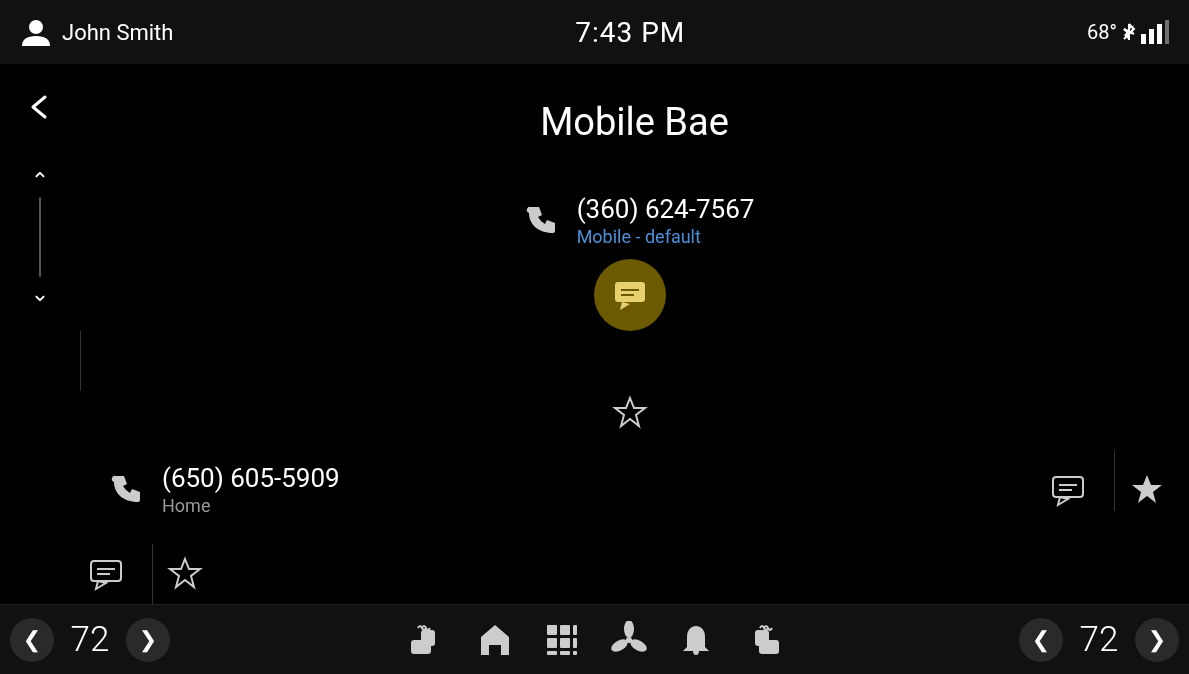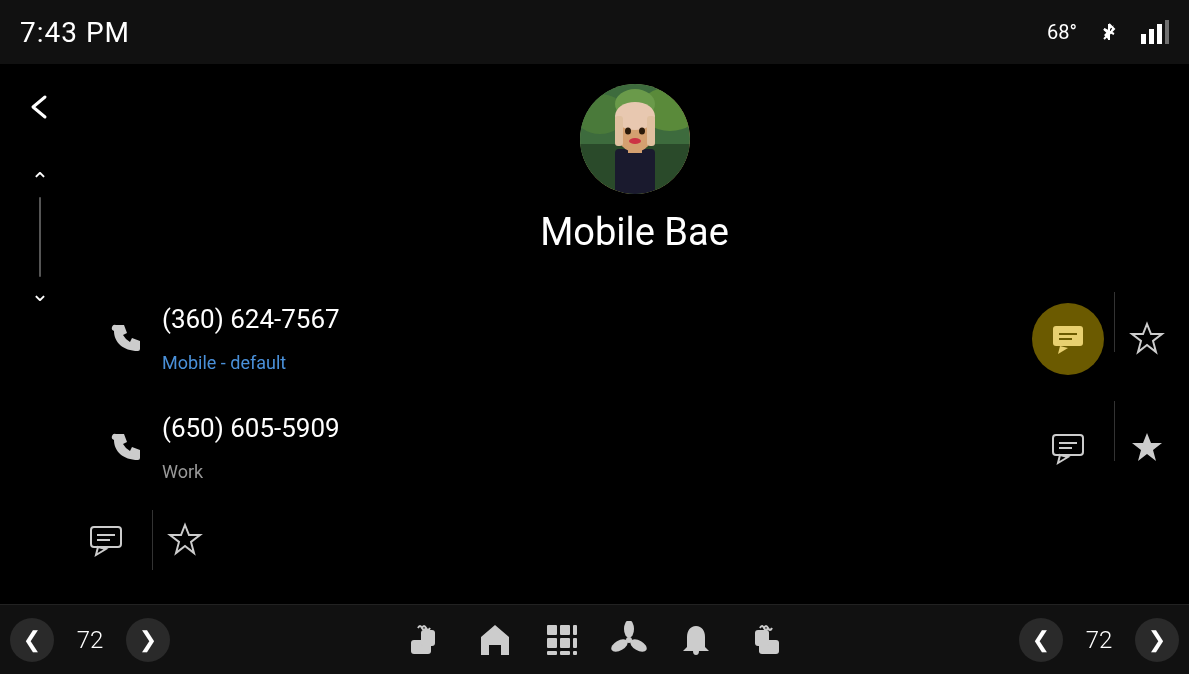--- a/index.html
+++ b/index.html
@@ -32,21 +32,21 @@
 
     .status-center {
       font-size: 28px;
       font-weight: 400;
       letter-spacing: 1px;
     }
 
     .status-right {
       display: flex;
       align-items: center;
-      gap: 20px;
+      gap: 0;
       font-size: 20px;
     }
 
     .user-icon {
       width: 32px;
       height: 32px;
     }
 
     .user-name {
       font-size: 22px;
@@ -148,21 +148,21 @@
     }
 
     .phone-number {
       font-size: 26px;
       color: #fff;
     }
 
     .phone-type {
       font-size: 18px;
       color: #999;
-      margin-top: 18px;
+      margin-top: 2px;
     }
 
     .phone-type.default {
       color: #4a90d9;
     }
 
     .msg-btn {
       width: 72px;
       height: 72px;
       border-radius: 50%;
@@ -228,21 +228,21 @@
       border: none;
       color: #fff;
       font-size: 22px;
       cursor: pointer;
       display: flex;
       align-items: center;
       justify-content: center;
     }
 
     .temp-value {
-      font-size: 24px;
+      font-size: 35px;
       font-weight: 300;
       min-width: 60px;
       text-align: center;
     }
 
     .bottom-nav {
       display: flex;
       align-items: center;
       gap: 30px;
     }
@@ -261,20 +261,28 @@
     
     .chevron-down {
       font-size: 22px;
       color: #fff;
     }
   </style>
 </head>
 <body>
 
 <div class="status-bar">
+  <div class="status-left">
+
+    <svg class="user-icon" viewBox="0 0 32 32" fill="white">
+      <circle cx="16" cy="11" r="7" fill="white"></circle>
+      <path d="M2 30 Q2 20 16 20 Q30 20 30 30" fill="white"></path>
+    </svg>
+    <span class="user-name">John Smith</span>
+  </div>
   <div class="status-center">7:43 PM</div>
   <div class="status-right">
     <span>68°</span>
 
     <svg width="24" height="24" viewBox="0 0 24 24" fill="white">
       <path d="M17 5L7 15l5 5V4l5 5-5 5"></path>
       <polyline points="7,9 12,14 7,19" fill="none" stroke="white" stroke-width="2"></polyline>
       <polyline points="12,4 17,9 12,14" fill="none" stroke="white" stroke-width="2"></polyline>
       <line x1="12" y1="4" x2="12" y2="20" stroke="white" stroke-width="2"></line>
       <polyline points="7,9 17,14" fill="none" stroke="white" stroke-width="2"></polyline>
@@ -335,21 +343,21 @@
         <ellipse cx="62" cy="47" rx="3" ry="3.5" fill="#2a1a0a"></ellipse>
 
         <ellipse cx="55" cy="57" rx="6" ry="3" fill="#cc3344"></ellipse>
       </svg>
     </div>
 
     <div class="contact-name">Mobile Bae</div>
 
     <div style="width:100%; display:flex; flex-direction:column;">
 
-      <div style="display:flex; align-items:center; width:100%; padding: 8px 0;">
+      <div style="display:flex; align-items:center; width:100%; padding: 8px 0; flex-direction: column;">
         <div class="phone-entry" style="flex:1; padding-left:30px;">
           <svg class="phone-icon" width="32" height="32" viewBox="0 0 32 32" fill="#ccc">
             <path d="M6 2h8l3 8-4 2a18 18 0 0 0 7 7l2-4 8 3v8a2 2 0 0 1-2 2C13 28 4 19 4 8a2 2 0 0 1 2-6z"></path>
           </svg>
           <div class="phone-info">
             <div class="phone-number">(360) 624-7567</div>
             <div class="phone-type default">Mobile - default</div>
           </div>
         </div>
 
@@ -369,21 +377,21 @@
         </button>
       </div>
 
       <div style="display:flex; align-items:center; width:100%; padding: 8px 0; justify-content: space-between;">
         <div class="phone-entry" style="flex:1; padding-left:30px;">
           <svg class="phone-icon" width="32" height="32" viewBox="0 0 32 32" fill="#ccc">
             <path d="M6 2h8l3 8-4 2a18 18 0 0 0 7 7l2-4 8 3v8a2 2 0 0 1-2 2C13 28 4 19 4 8a2 2 0 0 1 2-6z"></path>
           </svg>
           <div class="phone-info">
             <div class="phone-number">(650) 605-5909</div>
-            <div class="phone-type">Work</div>
+            <div class="phone-type">Home</div>
           </div>
         </div>
         <button class="msg-btn-plain" style="margin-right:20px;">
           <svg width="36" height="36" viewBox="0 0 36 36" fill="none" stroke="#ccc" stroke-width="2">
             <rect x="3" y="5" width="30" height="20" rx="3"></rect>
             <polygon points="10,25 8,33 18,27"></polygon>
             <line x1="9" y1="13" x2="27" y2="13" stroke="#ccc" stroke-width="2"></line>
             <line x1="9" y1="18" x2="22" y2="18" stroke="#ccc" stroke-width="2"></line>
           </svg>
         </button>

